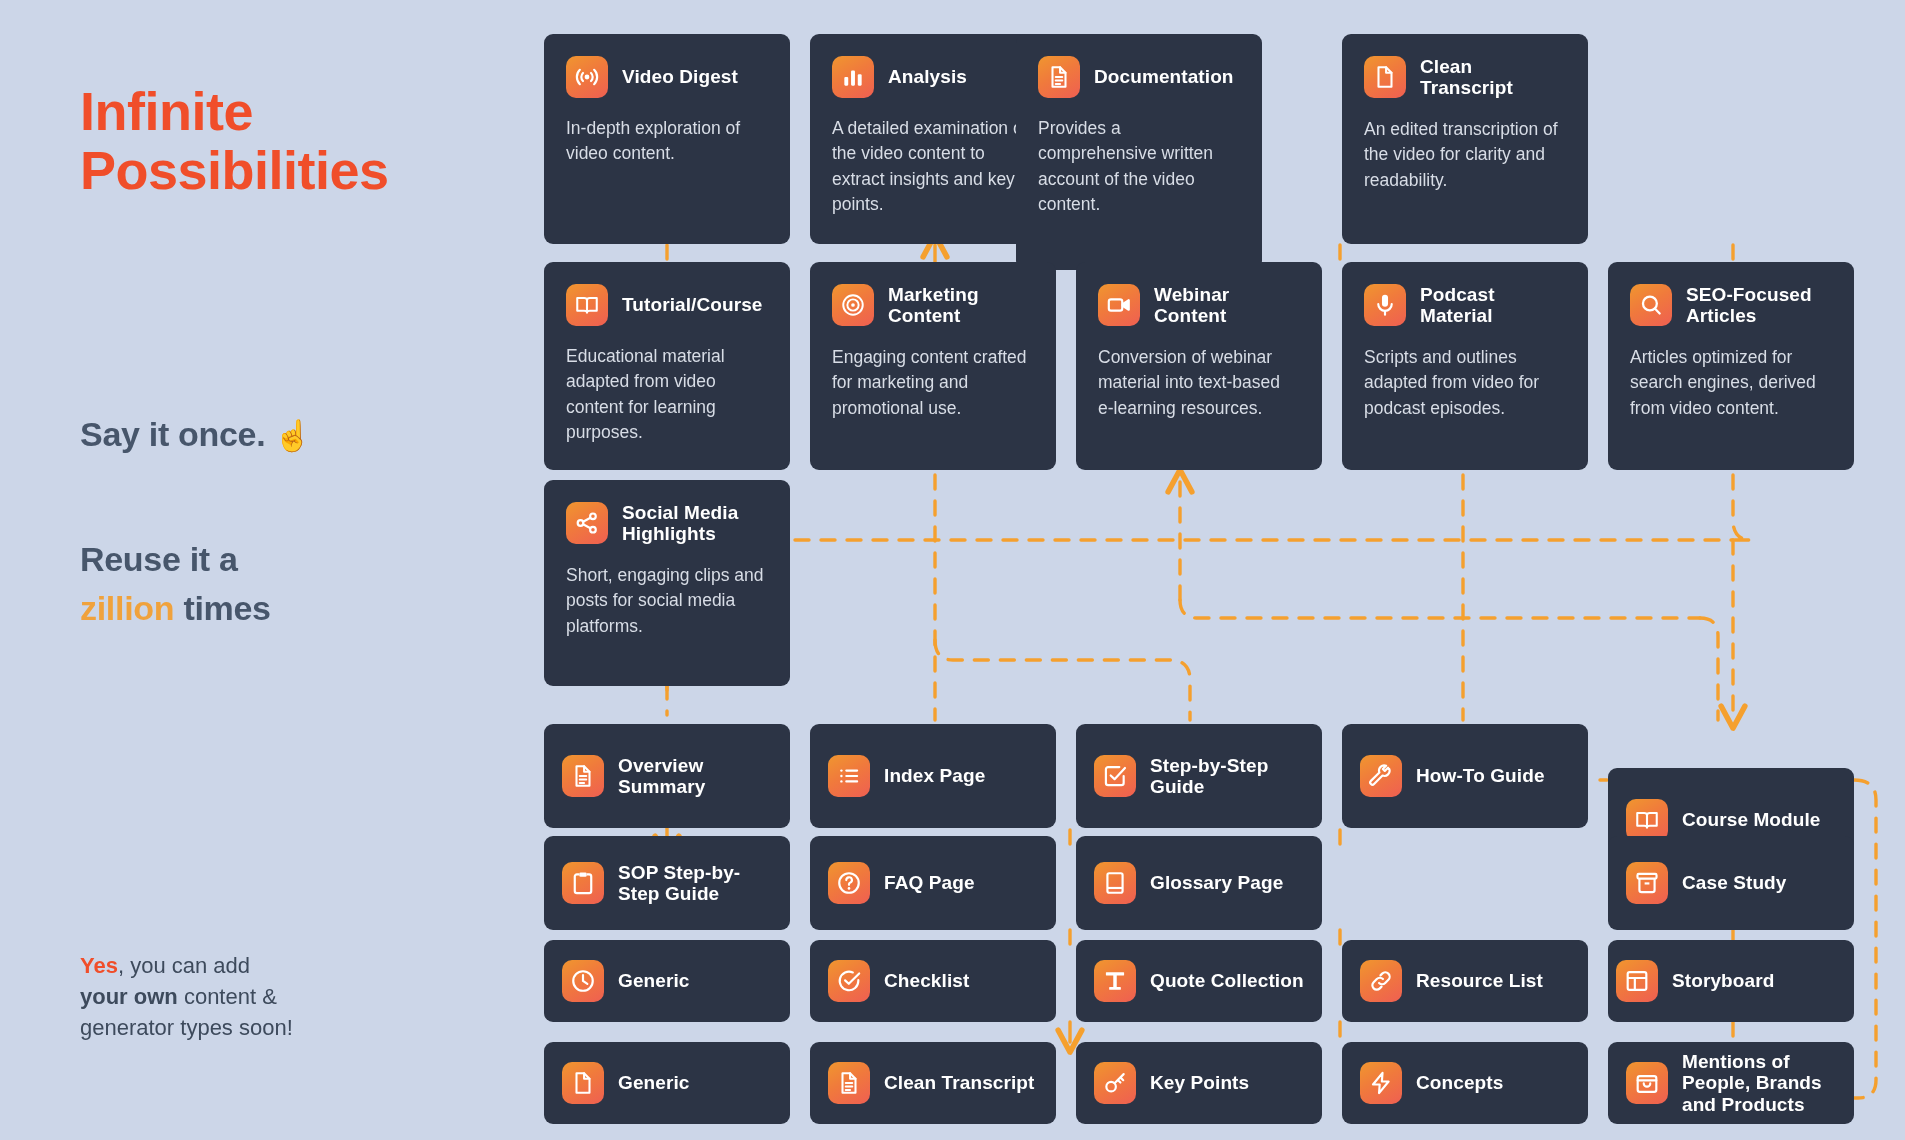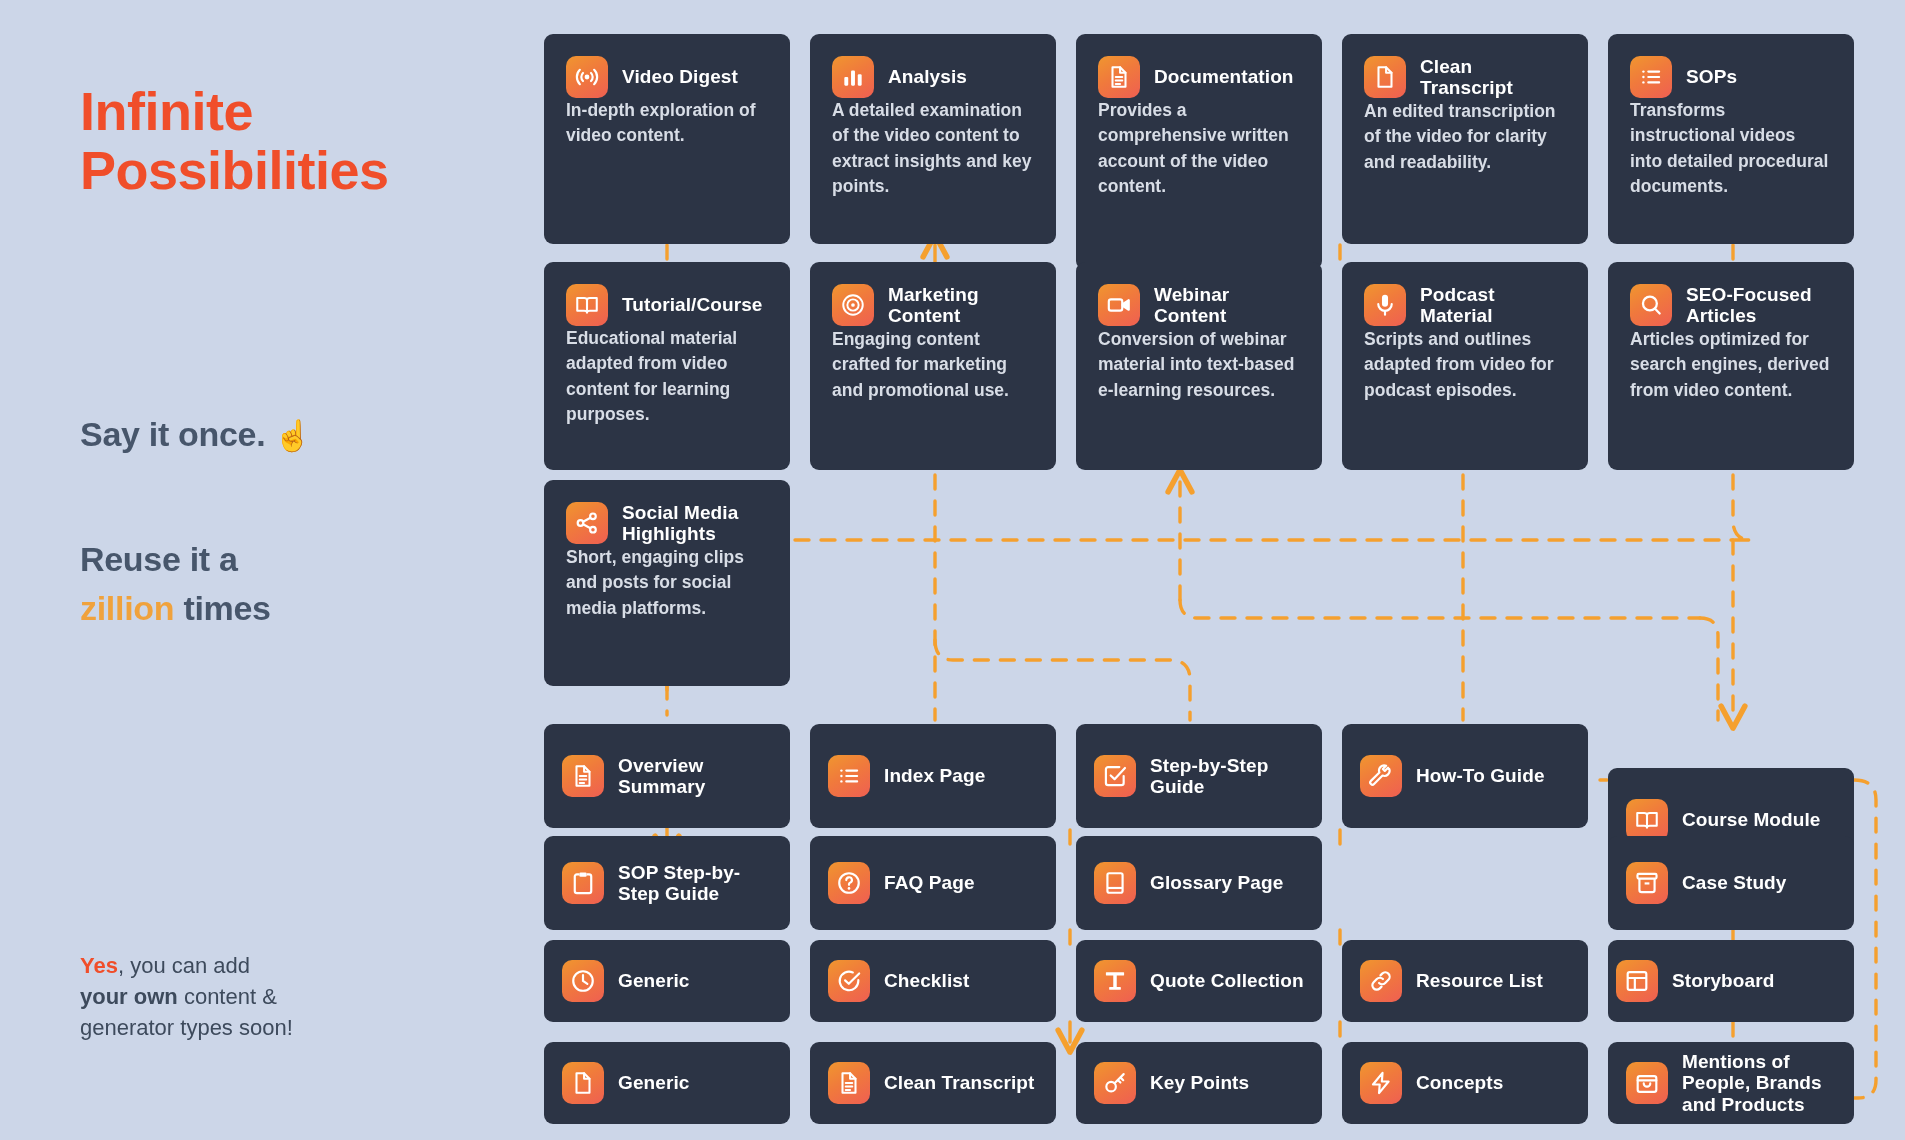--- a/index.html
+++ b/index.html
@@ -66,21 +66,21 @@
     display: flex; align-items: center; justify-content: center;
   }
   .icon-box svg { width: 26px; height: 26px; display: block; }
 
   .card-title {
     color: #ffffff; font-size: 19px; font-weight: 700; line-height: 1.13;
     letter-spacing: 0.1px;
   }
   .card.compact .card-title { font-size: 19px; }
   .card-desc {
-    color: #d8dde6; font-size: 17.5px; line-height: 1.45; font-weight: bold;
+    margin-top: 18px; color: #d8dde6; font-size: 17.5px; line-height: 1.45;
   }
 </style>
 </head>
 <body>
 
 <div id="root">
 
   <div class="left-panel">
     <div class="headline">
       <span>Infinite</span>
@@ -181,21 +181,21 @@
             <rect x="4" y="12" width="3.6" height="8" rx="1"></rect>
             <rect x="10.2" y="6" width="3.6" height="14" rx="1"></rect>
             <rect x="16.4" y="9.5" width="3.6" height="10.5" rx="1"></rect>
           </svg>
         </span>
         <span class="card-title">Analysis</span>
       </div>
       <div class="card-desc">A detailed examination of the video content to extract insights and key points.</div>
     </div>
 
-    <div class="card tall" style="left:1076px; top:34px; width:246px; height:236px;">
+    <div class="card tall" style="left:1016px; top:34px; width:246px; height:236px;">
       <div class="card-head">
         <span class="icon-box">
           <svg viewBox="0 0 24 24" fill="none" stroke="#fff" stroke-width="1.9" stroke-linejoin="round" stroke-linecap="round">
             <path d="M6 3h7l5 5v13H6z"></path>
             <path d="M13 3v5h5"></path>
             <path d="M9 12h6M9 15.2h6M9 18.4h4"></path>
           </svg>
         </span>
         <span class="card-title">Documentation</span>
       </div>
@@ -208,312 +208,298 @@
           <svg viewBox="0 0 24 24" fill="none" stroke="#fff" stroke-width="1.9" stroke-linejoin="round" stroke-linecap="round">
             <path d="M6 3h7l5 5v13H6z"></path>
             <path d="M13 3v5h5"></path>
           </svg>
         </span>
         <span class="card-title">Clean Transcript</span>
       </div>
       <div class="card-desc">An edited transcription of the video for clarity and readability.</div>
     </div>
 
-    <div class="card tall" style="left:1608px; top:34px; width:246px; height:210px;">
+
+    <div class="card tall" style="left:544px; top:262px; width:246px; height:208px;">
+      <div class="card-head">
+        <span class="icon-box">
+          <svg viewBox="0 0 24 24" fill="none" stroke="#fff" stroke-width="1.9" stroke-linejoin="round">
+            <path d="M3 5.5h6.3c1.4 0 2.7.7 2.7 2V19c0-1-1.3-1.7-2.7-1.7H3z"></path>
+            <path d="M21 5.5h-6.3c-1.4 0-2.7.7-2.7 2V19c0-1 1.3-1.7 2.7-1.7H21z"></path>
+          </svg>
+        </span>
+        <span class="card-title">Tutorial/Course</span>
+      </div>
+      <div class="card-desc">Educational material adapted from video content for learning purposes.</div>
+    </div>
+
+    <div class="card tall" style="left:810px; top:262px; width:246px; height:208px;">
+      <div class="card-head">
+        <span class="icon-box">
+          <svg viewBox="0 0 24 24" fill="none" stroke="#fff" stroke-width="1.8">
+            <circle cx="12" cy="12" r="9"></circle>
+            <circle cx="12" cy="12" r="5.2"></circle>
+            <circle cx="12" cy="12" r="1.7" fill="#fff" stroke="none"></circle>
+          </svg>
+        </span>
+        <span class="card-title">Marketing Content</span>
+      </div>
+      <div class="card-desc">Engaging content crafted for marketing and promotional use.</div>
+    </div>
+
+    <div class="card tall" style="left:1076px; top:262px; width:246px; height:208px;">
+      <div class="card-head">
+        <span class="icon-box">
+          <svg viewBox="0 0 24 24" fill="none" stroke="#fff" stroke-width="2" stroke-linejoin="round">
+            <rect x="2.6" y="6.8" width="12.4" height="10.4" rx="2"></rect>
+            <path d="M15.4 11.2L21 7.6v8.8l-5.6-3.6z" fill="#fff"></path>
+          </svg>
+        </span>
+        <span class="card-title">Webinar Content</span>
+      </div>
+      <div class="card-desc">Conversion of webinar material into text-based e-learning resources.</div>
+    </div>
+
+    <div class="card tall" style="left:1342px; top:262px; width:246px; height:208px;">
+      <div class="card-head">
+        <span class="icon-box">
+          <svg viewBox="0 0 24 24" fill="none" stroke="#fff" stroke-width="2" stroke-linecap="round">
+            <rect x="9.2" y="2.6" width="5.6" height="11" rx="2.8" fill="#fff" stroke="none"></rect>
+            <path d="M5.8 11.2a6.2 6.2 0 0 0 12.4 0"></path>
+            <path d="M12 17.4V21"></path>
+          </svg>
+        </span>
+        <span class="card-title">Podcast Material</span>
+      </div>
+      <div class="card-desc">Scripts and outlines adapted from video for podcast episodes.</div>
+    </div>
+
+    <div class="card tall" style="left:1608px; top:262px; width:246px; height:208px;">
+      <div class="card-head">
+        <span class="icon-box">
+          <svg viewBox="0 0 24 24" fill="none" stroke="#fff" stroke-width="2.1" stroke-linecap="round">
+            <circle cx="11" cy="10.6" r="6.4"></circle>
+            <path d="M15.8 15.4L20 19.8"></path>
+          </svg>
+        </span>
+        <span class="card-title">SEO-Focused Articles</span>
+      </div>
+      <div class="card-desc">Articles optimized for search engines, derived from video content.</div>
+    </div>
+
+    <div class="card tall" style="left:544px; top:480px; width:246px; height:206px;">
+      <div class="card-head">
+        <span class="icon-box">
+          <svg viewBox="0 0 24 24" fill="none" stroke="#fff" stroke-width="2">
+            <circle cx="17.5" cy="5.8" r="2.6"></circle>
+            <circle cx="6" cy="12" r="2.6"></circle>
+            <circle cx="17.5" cy="18.2" r="2.6"></circle>
+            <path d="M8.4 10.8l6.8-3.6M8.4 13.2l6.8 3.6"></path>
+          </svg>
+        </span>
+        <span class="card-title">Social Media Highlights</span>
+      </div>
+      <div class="card-desc">Short, engaging clips and posts for social media platforms.</div>
+    </div>
+
+    <div class="card compact" style="left:544px; top:724px; width:246px; height:104px;">
+      <div class="card-head">
+        <span class="icon-box">
+          <svg viewBox="0 0 24 24" fill="none" stroke="#fff" stroke-width="1.9" stroke-linejoin="round" stroke-linecap="round">
+            <path d="M6 3h7l5 5v13H6z"></path>
+              <path d="M13 3v5h5"></path>
+            <path d="M9 12h6M9 15.2h6M9 18.4h4"></path>
+          </svg>
+        </span>
+        <span class="card-title">Overview Summary</span>
+      </div>
+    </div>
+
+    <div class="card compact" style="left:810px; top:724px; width:246px; height:104px;">
       <div class="card-head">
         <span class="icon-box">
           <svg viewBox="0 0 24 24" fill="none" stroke="#fff" stroke-width="2" stroke-linecap="round">
             <circle cx="5" cy="7" r="1.1" fill="#fff" stroke="none"></circle>
             <circle cx="5" cy="12" r="1.1" fill="#fff" stroke="none"></circle>
             <circle cx="5" cy="17" r="1.1" fill="#fff" stroke="none"></circle>
             <path d="M9.5 7h10M9.5 12h10M9.5 17h10"></path>
           </svg>
         </span>
-        <span class="card-title">SOPs</span>
-      </div>
-      <div class="card-desc">Transforms instructional videos into detailed procedural documents.</div>
-    </div>
-
-    <div class="card tall" style="left:544px; top:262px; width:246px; height:208px;">
+        <span class="card-title">Index Page</span>
+      </div>
+    </div>
+
+    <div class="card compact" style="left:1076px; top:724px; width:246px; height:104px;">
+      <div class="card-head">
+        <span class="icon-box">
+          <svg viewBox="0 0 24 24" fill="none" stroke="#fff" stroke-width="2" stroke-linecap="round" stroke-linejoin="round">
+            <path d="M20 12v6.4a2 2 0 0 1-2 2H5.6a2 2 0 0 1-2-2V5.8a2 2 0 0 1 2-2H16"></path>
+            <path d="M8 11.5l3.6 3.4L21.2 4.6"></path>
+          </svg>
+        </span>
+        <span class="card-title">Step-by-Step Guide</span>
+      </div>
+    </div>
+
+    <div class="card compact" style="left:1342px; top:724px; width:246px; height:104px;">
+      <div class="card-head">
+        <span class="icon-box">
+          <svg viewBox="0 0 24 24" fill="none" stroke="#fff" stroke-width="2" stroke-linecap="round" stroke-linejoin="round">
+            <path d="M19.6 5.4a4.8 4.8 0 0 1-6.2 6.2L5.6 19.4a2 2 0 0 1-2.9-2.9l7.8-7.8A4.8 4.8 0 0 1 16.7 2.5l-3 3 1.8 1.8 3-3c.2.4.2 1 .1 1.1z"></path>
+          </svg>
+        </span>
+        <span class="card-title">How-To Guide</span>
+      </div>
+    </div>
+
+    <div class="card compact" style="left:1608px; top:724px; width:246px; height:104px;margin-top:44px;">
       <div class="card-head">
         <span class="icon-box">
           <svg viewBox="0 0 24 24" fill="none" stroke="#fff" stroke-width="1.9" stroke-linejoin="round">
             <path d="M3 5.5h6.3c1.4 0 2.7.7 2.7 2V19c0-1-1.3-1.7-2.7-1.7H3z"></path>
             <path d="M21 5.5h-6.3c-1.4 0-2.7.7-2.7 2V19c0-1 1.3-1.7 2.7-1.7H21z"></path>
           </svg>
         </span>
-        <span class="card-title">Tutorial/Course</span>
-      </div>
-      <div class="card-desc">Educational material adapted from video content for learning purposes.</div>
-    </div>
-
-    <div class="card tall" style="left:810px; top:262px; width:246px; height:208px;">
-      <div class="card-head">
-        <span class="icon-box">
-          <svg viewBox="0 0 24 24" fill="none" stroke="#fff" stroke-width="1.8">
+        <span class="card-title">Course Module</span>
+      </div>
+    </div>
+
+    <div class="card compact" style="left:544px; top:836px; width:246px; height:94px;">
+      <div class="card-head">
+        <span class="icon-box">
+          <svg viewBox="0 0 24 24" fill="none" stroke="#fff" stroke-width="2" stroke-linejoin="round">
+            <path d="M8.6 4H6.4a2 2 0 0 0-2 2v13.4a2 2 0 0 0 2 2h11.2a2 2 0 0 0 2-2V6a2 2 0 0 0-2-2h-2.2"></path>
+            <rect x="8.6" y="2.2" width="6.8" height="4" rx="1.2" fill="#fff" stroke="none"></rect>
+          </svg>
+        </span>
+        <span class="card-title">SOP Step-by-Step Guide</span>
+      </div>
+    </div>
+
+    <div class="card compact" style="left:810px; top:836px; width:246px; height:94px;">
+      <div class="card-head">
+        <span class="icon-box">
+          <svg viewBox="0 0 24 24" fill="none" stroke="#fff" stroke-width="2" stroke-linecap="round">
             <circle cx="12" cy="12" r="9"></circle>
-            <circle cx="12" cy="12" r="5.2"></circle>
-            <circle cx="12" cy="12" r="1.7" fill="#fff" stroke="none"></circle>
-          </svg>
-        </span>
-        <span class="card-title">Marketing Content</span>
-      </div>
-      <div class="card-desc">Engaging content crafted for marketing and promotional use.</div>
-    </div>
-
-    <div class="card tall" style="left:1076px; top:262px; width:246px; height:208px;">
+            <path d="M9.5 9.3a2.6 2.6 0 1 1 3.4 2.5c-.6.2-.9.8-.9 1.4v.5"></path>
+            <circle cx="12" cy="17" r="1.2" fill="#fff" stroke="none"></circle>
+          </svg>
+        </span>
+        <span class="card-title">FAQ Page</span>
+      </div>
+    </div>
+
+    <div class="card compact" style="left:1076px; top:836px; width:246px; height:94px;">
       <div class="card-head">
         <span class="icon-box">
           <svg viewBox="0 0 24 24" fill="none" stroke="#fff" stroke-width="2" stroke-linejoin="round">
-            <rect x="2.6" y="6.8" width="12.4" height="10.4" rx="2"></rect>
-            <path d="M15.4 11.2L21 7.6v8.8l-5.6-3.6z" fill="#fff"></path>
-          </svg>
-        </span>
-        <span class="card-title">Webinar Content</span>
-      </div>
-      <div class="card-desc">Conversion of webinar material into text-based e-learning resources.</div>
-    </div>
-
-    <div class="card tall" style="left:1342px; top:262px; width:246px; height:208px;">
+            <rect x="5" y="3" width="14" height="18" rx="1.6"></rect>
+            <path d="M5 16.6h14"></path>
+          </svg>
+        </span>
+        <span class="card-title">Glossary Page</span>
+      </div>
+    </div>
+
+
+    <div class="card compact" style="left:1608px; top:836px; width:246px; height:94px;">
+      <div class="card-head">
+        <span class="icon-box">
+          <svg viewBox="0 0 24 24" fill="none" stroke="#fff" stroke-width="2" stroke-linejoin="round">
+            <rect x="3.2" y="3.6" width="17.6" height="4.4" rx="1.2"></rect>
+            <path d="M5 8v10.4a2 2 0 0 0 2 2h10a2 2 0 0 0 2-2V8"></path>
+            <path d="M9.8 12.4h4.4"></path>
+          </svg>
+        </span>
+        <span class="card-title">Case Study</span>
+      </div>
+    </div>
+
+    <div class="card compact" style="left:544px; top:940px; width:246px; height:82px;">
       <div class="card-head">
         <span class="icon-box">
           <svg viewBox="0 0 24 24" fill="none" stroke="#fff" stroke-width="2" stroke-linecap="round">
-            <rect x="9.2" y="2.6" width="5.6" height="11" rx="2.8" fill="#fff" stroke="none"></rect>
-            <path d="M5.8 11.2a6.2 6.2 0 0 0 12.4 0"></path>
-            <path d="M12 17.4V21"></path>
-          </svg>
-        </span>
-        <span class="card-title">Podcast Material</span>
-      </div>
-      <div class="card-desc">Scripts and outlines adapted from video for podcast episodes.</div>
-    </div>
-
-    <div class="card tall" style="left:1608px; top:262px; width:246px; height:208px;">
-      <div class="card-head">
-        <span class="icon-box">
-          <svg viewBox="0 0 24 24" fill="none" stroke="#fff" stroke-width="2.1" stroke-linecap="round">
-            <circle cx="11" cy="10.6" r="6.4"></circle>
-            <path d="M15.8 15.4L20 19.8"></path>
-          </svg>
-        </span>
-        <span class="card-title">SEO-Focused Articles</span>
-      </div>
-      <div class="card-desc">Articles optimized for search engines, derived from video content.</div>
-    </div>
-
-    <div class="card tall" style="left:544px; top:480px; width:246px; height:206px;">
-      <div class="card-head">
-        <span class="icon-box">
-          <svg viewBox="0 0 24 24" fill="none" stroke="#fff" stroke-width="2">
-            <circle cx="17.5" cy="5.8" r="2.6"></circle>
-            <circle cx="6" cy="12" r="2.6"></circle>
-            <circle cx="17.5" cy="18.2" r="2.6"></circle>
-            <path d="M8.4 10.8l6.8-3.6M8.4 13.2l6.8 3.6"></path>
-          </svg>
-        </span>
-        <span class="card-title">Social Media Highlights</span>
-      </div>
-      <div class="card-desc">Short, engaging clips and posts for social media platforms.</div>
-    </div>
-
-    <div class="card compact" style="left:544px; top:724px; width:246px; height:104px;">
+            <circle cx="12" cy="12" r="9"></circle>
+              <path d="M12 6.6V12l4 2.6"></path>
+          </svg>
+        </span>
+        <span class="card-title">Generic</span>
+      </div>
+    </div>
+
+    <div class="card compact" style="left:810px; top:940px; width:246px; height:82px;">
+      <div class="card-head">
+        <span class="icon-box">
+          <svg viewBox="0 0 24 24" fill="none" stroke="#fff" stroke-width="2" stroke-linecap="round" stroke-linejoin="round">
+            <path d="M20.6 11.2V12a8.6 8.6 0 1 1-5.1-7.9"></path>
+            <path d="M8.4 11.4l3.4 3.2L21.4 5"></path>
+          </svg>
+        </span>
+        <span class="card-title">Checklist</span>
+      </div>
+    </div>
+
+    <div class="card compact" style="left:1076px; top:940px; width:246px; height:82px;">
+      <div class="card-head">
+        <span class="icon-box">
+          <svg viewBox="0 0 24 24" fill="#fff">
+            <rect x="3.6" y="4" width="16.8" height="2.9" rx="0.4"></rect>
+            <rect x="10.4" y="6.2" width="3.2" height="12.2"></rect>
+            <rect x="6.6" y="17.6" width="10.8" height="2.5" rx="0.4"></rect>
+          </svg>
+        </span>
+        <span class="card-title">Quote Collection</span>
+      </div>
+    </div>
+
+    <div class="card compact" style="left:1342px; top:940px; width:246px; height:82px;">
+      <div class="card-head">
+        <span class="icon-box">
+          <svg viewBox="0 0 24 24" fill="none" stroke="#fff" stroke-width="2" stroke-linecap="round">
+            <path d="M10.2 13.8a4 4 0 0 0 5.7 0l2.9-2.9a4 4 0 1 0-5.7-5.7l-1.6 1.6"></path>
+            <path d="M13.8 10.2a4 4 0 0 0-5.7 0l-2.9 2.9a4 4 0 1 0 5.7 5.7l1.6-1.6"></path>
+          </svg>
+        </span>
+        <span class="card-title">Resource List</span>
+      </div>
+    </div>
+
+    <div class="card compact" style="left:1608px; top:940px; width:246px; height:82px;padding-left:8px;">
+      <div class="card-head">
+        <span class="icon-box">
+          <svg viewBox="0 0 24 24" fill="none" stroke="#fff" stroke-width="2" stroke-linejoin="round">
+            <rect x="3.4" y="3.8" width="17.2" height="16.4" rx="1.8"></rect>
+            <path d="M3.4 9.2h17.2M10 9.2v11"></path>
+          </svg>
+        </span>
+        <span class="card-title">Storyboard</span>
+      </div>
+    </div>
+
+    <div class="card compact" style="left:544px; top:1042px; width:246px; height:82px;">
+      <div class="card-head">
+        <span class="icon-box">
+          <svg viewBox="0 0 24 24" fill="none" stroke="#fff" stroke-width="1.9" stroke-linejoin="round" stroke-linecap="round">
+            <path d="M6 3h7l5 5v13H6z"></path>
+              <path d="M13 3v5h5"></path>
+          </svg>
+        </span>
+        <span class="card-title">Generic</span>
+      </div>
+    </div>
+
+    <div class="card compact" style="left:810px; top:1042px; width:246px; height:82px;">
       <div class="card-head">
         <span class="icon-box">
           <svg viewBox="0 0 24 24" fill="none" stroke="#fff" stroke-width="1.9" stroke-linejoin="round" stroke-linecap="round">
             <path d="M6 3h7l5 5v13H6z"></path>
               <path d="M13 3v5h5"></path>
             <path d="M9 12h6M9 15.2h6M9 18.4h4"></path>
           </svg>
         </span>
-        <span class="card-title">Overview Summary</span>
-      </div>
-    </div>
-
-    <div class="card compact" style="left:810px; top:724px; width:246px; height:104px;">
-      <div class="card-head">
-        <span class="icon-box">
-          <svg viewBox="0 0 24 24" fill="none" stroke="#fff" stroke-width="2" stroke-linecap="round">
-            <circle cx="5" cy="7" r="1.1" fill="#fff" stroke="none"></circle>
-            <circle cx="5" cy="12" r="1.1" fill="#fff" stroke="none"></circle>
-            <circle cx="5" cy="17" r="1.1" fill="#fff" stroke="none"></circle>
-            <path d="M9.5 7h10M9.5 12h10M9.5 17h10"></path>
-          </svg>
-        </span>
-        <span class="card-title">Index Page</span>
-      </div>
-    </div>
-
-    <div class="card compact" style="left:1076px; top:724px; width:246px; height:104px;">
-      <div class="card-head">
-        <span class="icon-box">
-          <svg viewBox="0 0 24 24" fill="none" stroke="#fff" stroke-width="2" stroke-linecap="round" stroke-linejoin="round">
-            <path d="M20 12v6.4a2 2 0 0 1-2 2H5.6a2 2 0 0 1-2-2V5.8a2 2 0 0 1 2-2H16"></path>
-            <path d="M8 11.5l3.6 3.4L21.2 4.6"></path>
-          </svg>
-        </span>
-        <span class="card-title">Step-by-Step Guide</span>
-      </div>
-    </div>
-
-    <div class="card compact" style="left:1342px; top:724px; width:246px; height:104px;">
-      <div class="card-head">
-        <span class="icon-box">
-          <svg viewBox="0 0 24 24" fill="none" stroke="#fff" stroke-width="2" stroke-linecap="round" stroke-linejoin="round">
-            <path d="M19.6 5.4a4.8 4.8 0 0 1-6.2 6.2L5.6 19.4a2 2 0 0 1-2.9-2.9l7.8-7.8A4.8 4.8 0 0 1 16.7 2.5l-3 3 1.8 1.8 3-3c.2.4.2 1 .1 1.1z"></path>
-          </svg>
-        </span>
-        <span class="card-title">How-To Guide</span>
-      </div>
-    </div>
-
-    <div class="card compact" style="left:1608px; top:724px; width:246px; height:104px;margin-top:44px;">
-      <div class="card-head">
-        <span class="icon-box">
-          <svg viewBox="0 0 24 24" fill="none" stroke="#fff" stroke-width="1.9" stroke-linejoin="round">
-            <path d="M3 5.5h6.3c1.4 0 2.7.7 2.7 2V19c0-1-1.3-1.7-2.7-1.7H3z"></path>
-            <path d="M21 5.5h-6.3c-1.4 0-2.7.7-2.7 2V19c0-1 1.3-1.7 2.7-1.7H21z"></path>
-          </svg>
-        </span>
-        <span class="card-title">Course Module</span>
-      </div>
-    </div>
-
-    <div class="card compact" style="left:544px; top:836px; width:246px; height:94px;">
-      <div class="card-head">
-        <span class="icon-box">
-          <svg viewBox="0 0 24 24" fill="none" stroke="#fff" stroke-width="2" stroke-linejoin="round">
-            <path d="M8.6 4H6.4a2 2 0 0 0-2 2v13.4a2 2 0 0 0 2 2h11.2a2 2 0 0 0 2-2V6a2 2 0 0 0-2-2h-2.2"></path>
-            <rect x="8.6" y="2.2" width="6.8" height="4" rx="1.2" fill="#fff" stroke="none"></rect>
-          </svg>
-        </span>
-        <span class="card-title">SOP Step-by-Step Guide</span>
-      </div>
-    </div>
-
-    <div class="card compact" style="left:810px; top:836px; width:246px; height:94px;">
-      <div class="card-head">
-        <span class="icon-box">
-          <svg viewBox="0 0 24 24" fill="none" stroke="#fff" stroke-width="2" stroke-linecap="round">
-            <circle cx="12" cy="12" r="9"></circle>
-            <path d="M9.5 9.3a2.6 2.6 0 1 1 3.4 2.5c-.6.2-.9.8-.9 1.4v.5"></path>
-            <circle cx="12" cy="17" r="1.2" fill="#fff" stroke="none"></circle>
-          </svg>
-        </span>
-        <span class="card-title">FAQ Page</span>
-      </div>
-    </div>
-
-    <div class="card compact" style="left:1076px; top:836px; width:246px; height:94px;">
-      <div class="card-head">
-        <span class="icon-box">
-          <svg viewBox="0 0 24 24" fill="none" stroke="#fff" stroke-width="2" stroke-linejoin="round">
-            <rect x="5" y="3" width="14" height="18" rx="1.6"></rect>
-            <path d="M5 16.6h14"></path>
-          </svg>
-        </span>
-        <span class="card-title">Glossary Page</span>
-      </div>
-    </div>
-
-
-    <div class="card compact" style="left:1608px; top:836px; width:246px; height:94px;">
-      <div class="card-head">
-        <span class="icon-box">
-          <svg viewBox="0 0 24 24" fill="none" stroke="#fff" stroke-width="2" stroke-linejoin="round">
-            <rect x="3.2" y="3.6" width="17.6" height="4.4" rx="1.2"></rect>
-            <path d="M5 8v10.4a2 2 0 0 0 2 2h10a2 2 0 0 0 2-2V8"></path>
-            <path d="M9.8 12.4h4.4"></path>
-          </svg>
-        </span>
-        <span class="card-title">Case Study</span>
-      </div>
-    </div>
-
-    <div class="card compact" style="left:544px; top:940px; width:246px; height:82px;">
-      <div class="card-head">
-        <span class="icon-box">
-          <svg viewBox="0 0 24 24" fill="none" stroke="#fff" stroke-width="2" stroke-linecap="round">
-            <circle cx="12" cy="12" r="9"></circle>
-              <path d="M12 6.6V12l4 2.6"></path>
-          </svg>
-        </span>
-        <span class="card-title">Generic</span>
-      </div>
-    </div>
-
-    <div class="card compact" style="left:810px; top:940px; width:246px; height:82px;">
-      <div class="card-head">
-        <span class="icon-box">
-          <svg viewBox="0 0 24 24" fill="none" stroke="#fff" stroke-width="2" stroke-linecap="round" stroke-linejoin="round">
-            <path d="M20.6 11.2V12a8.6 8.6 0 1 1-5.1-7.9"></path>
-            <path d="M8.4 11.4l3.4 3.2L21.4 5"></path>
-          </svg>
-        </span>
-        <span class="card-title">Checklist</span>
-      </div>
-    </div>
-
-    <div class="card compact" style="left:1076px; top:940px; width:246px; height:82px;">
-      <div class="card-head">
-        <span class="icon-box">
-          <svg viewBox="0 0 24 24" fill="#fff">
-            <rect x="3.6" y="4" width="16.8" height="2.9" rx="0.4"></rect>
-            <rect x="10.4" y="6.2" width="3.2" height="12.2"></rect>
-            <rect x="6.6" y="17.6" width="10.8" height="2.5" rx="0.4"></rect>
-          </svg>
-        </span>
-        <span class="card-title">Quote Collection</span>
-      </div>
-    </div>
-
-    <div class="card compact" style="left:1342px; top:940px; width:246px; height:82px;">
-      <div class="card-head">
-        <span class="icon-box">
-          <svg viewBox="0 0 24 24" fill="none" stroke="#fff" stroke-width="2" stroke-linecap="round">
-            <path d="M10.2 13.8a4 4 0 0 0 5.7 0l2.9-2.9a4 4 0 1 0-5.7-5.7l-1.6 1.6"></path>
-            <path d="M13.8 10.2a4 4 0 0 0-5.7 0l-2.9 2.9a4 4 0 1 0 5.7 5.7l1.6-1.6"></path>
-          </svg>
-        </span>
-        <span class="card-title">Resource List</span>
-      </div>
-    </div>
-
-    <div class="card compact" style="left:1608px; top:940px; width:246px; height:82px;padding-left:8px;">
-      <div class="card-head">
-        <span class="icon-box">
-          <svg viewBox="0 0 24 24" fill="none" stroke="#fff" stroke-width="2" stroke-linejoin="round">
-            <rect x="3.4" y="3.8" width="17.2" height="16.4" rx="1.8"></rect>
-            <path d="M3.4 9.2h17.2M10 9.2v11"></path>
-          </svg>
-        </span>
-        <span class="card-title">Storyboard</span>
-      </div>
-    </div>
-
-    <div class="card compact" style="left:544px; top:1042px; width:246px; height:82px;">
-      <div class="card-head">
-        <span class="icon-box">
-          <svg viewBox="0 0 24 24" fill="none" stroke="#fff" stroke-width="1.9" stroke-linejoin="round" stroke-linecap="round">
-            <path d="M6 3h7l5 5v13H6z"></path>
-              <path d="M13 3v5h5"></path>
-          </svg>
-        </span>
-        <span class="card-title">Generic</span>
-      </div>
-    </div>
-
-    <div class="card compact" style="left:810px; top:1042px; width:246px; height:82px;">
-      <div class="card-head">
-        <span class="icon-box">
-          <svg viewBox="0 0 24 24" fill="none" stroke="#fff" stroke-width="1.9" stroke-linejoin="round" stroke-linecap="round">
-            <path d="M6 3h7l5 5v13H6z"></path>
-              <path d="M13 3v5h5"></path>
-            <path d="M9 12h6M9 15.2h6M9 18.4h4"></path>
-          </svg>
-        </span>
         <span class="card-title">Clean Transcript</span>
       </div>
     </div>
 
     <div class="card compact" style="left:1076px; top:1042px; width:246px; height:82px;">
       <div class="card-head">
         <span class="icon-box">
           <svg viewBox="0 0 24 24" fill="none" stroke="#fff" stroke-width="2" stroke-linecap="round" stroke-linejoin="round">
             <circle cx="8.4" cy="15.4" r="4.4"></circle>
             <path d="M11.6 12.2L20 3.8M17 6.8l2.6 2.6M14.6 9.2l2.4 2.4"></path>

